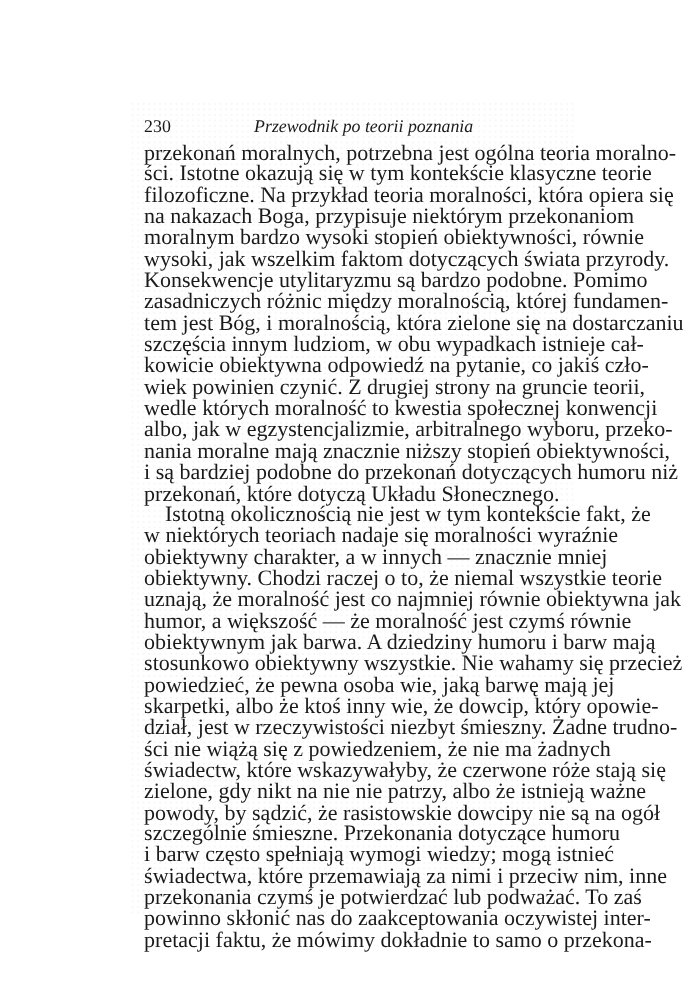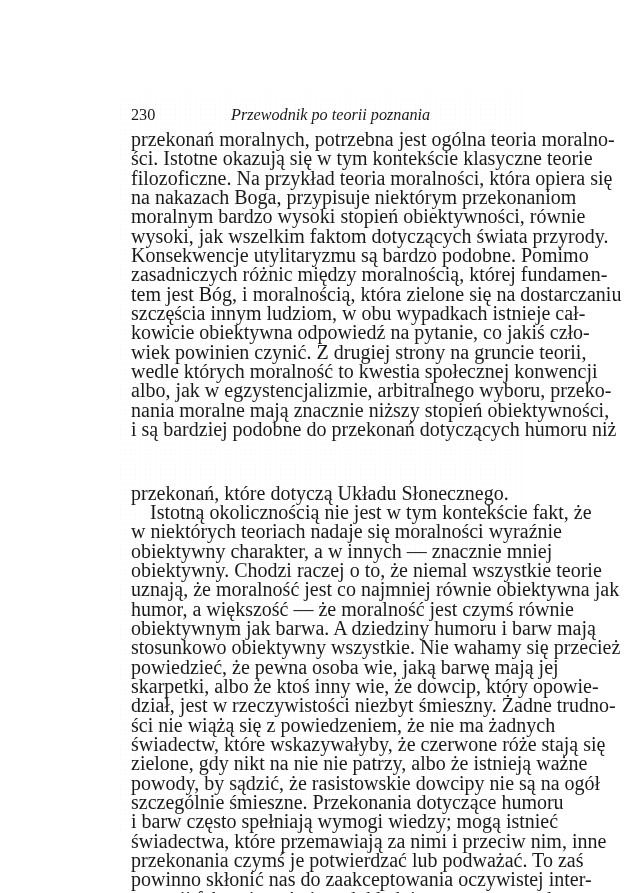--- a/index.html
+++ b/index.html
@@ -60,21 +60,20 @@
     .line {
       display: block;
       height: 19.35px;
       white-space: nowrap;
       text-align: justify;
       text-align-last: justify;
       overflow: visible;
     }
     .line.last {
       text-align-last: left;
-      margin-top: 44px;
     }
     .line.indent {
       padding-left: 19px;
     }
   </style>
 </head>
 <body>
 
 <div class="page">
   <div class="texture"></div>

